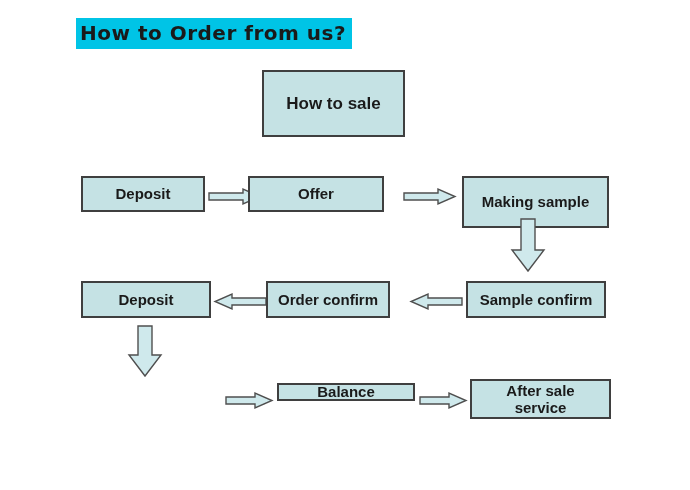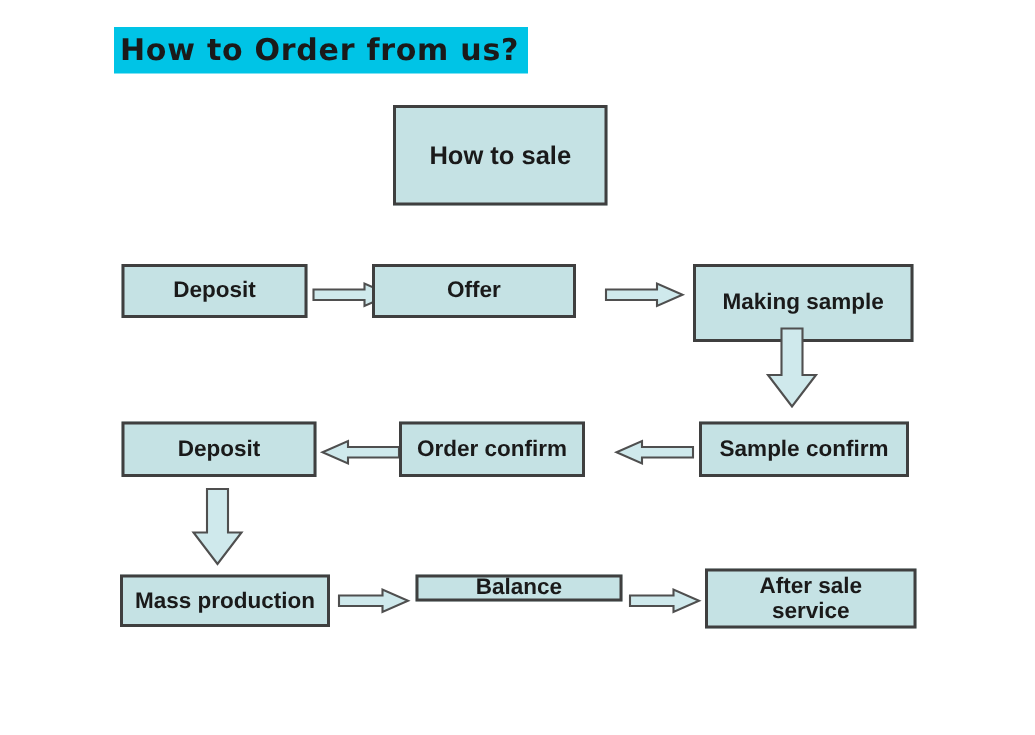--- a/index.html
+++ b/index.html
@@ -106,21 +106,20 @@
   <div class="node n-order-confirm">Order confirm</div>
   <svg class="arrow a-l2b" width="52" height="17" viewBox="0 0 52 17">
       <polygon points="52,5 18,5 18,1 1,8.5 18,16 18,12 52,12"></polygon>
     </svg>
   <div class="node n-sample-confirm">Sample confirm</div>
 
   <svg class="arrow a-d2" width="34" height="52" viewBox="0 0 34 52">
       <polygon points="10,1 24,1 24,30 33,30 17,51 1,30 10,30"></polygon>
     </svg>
 
-  <div class="node n-mass-production">Mass production</div>
   <svg class="arrow a-r3a" width="47" height="17" viewBox="0 0 47 17">
       <polygon points="0,5 29,5 29,1 46,8.5 29,16 29,12 0,12"></polygon>
     </svg>
   <div class="node n-balance">Balance</div>
   <svg class="arrow a-r3b" width="47" height="17" viewBox="0 0 47 17">
       <polygon points="0,5 29,5 29,1 46,8.5 29,16 29,12 0,12"></polygon>
     </svg>
   <div class="node wrap n-after-sale">After sale service</div>
 
 </div>

